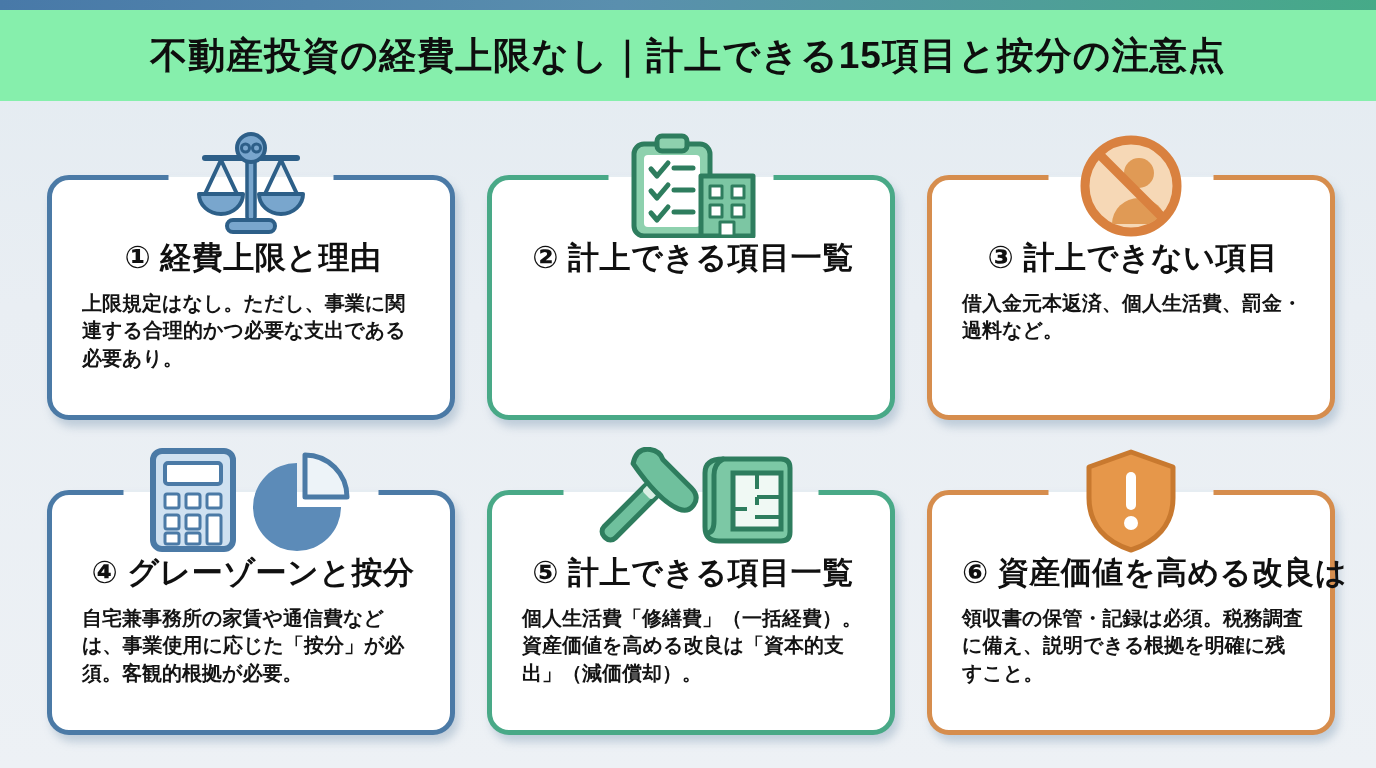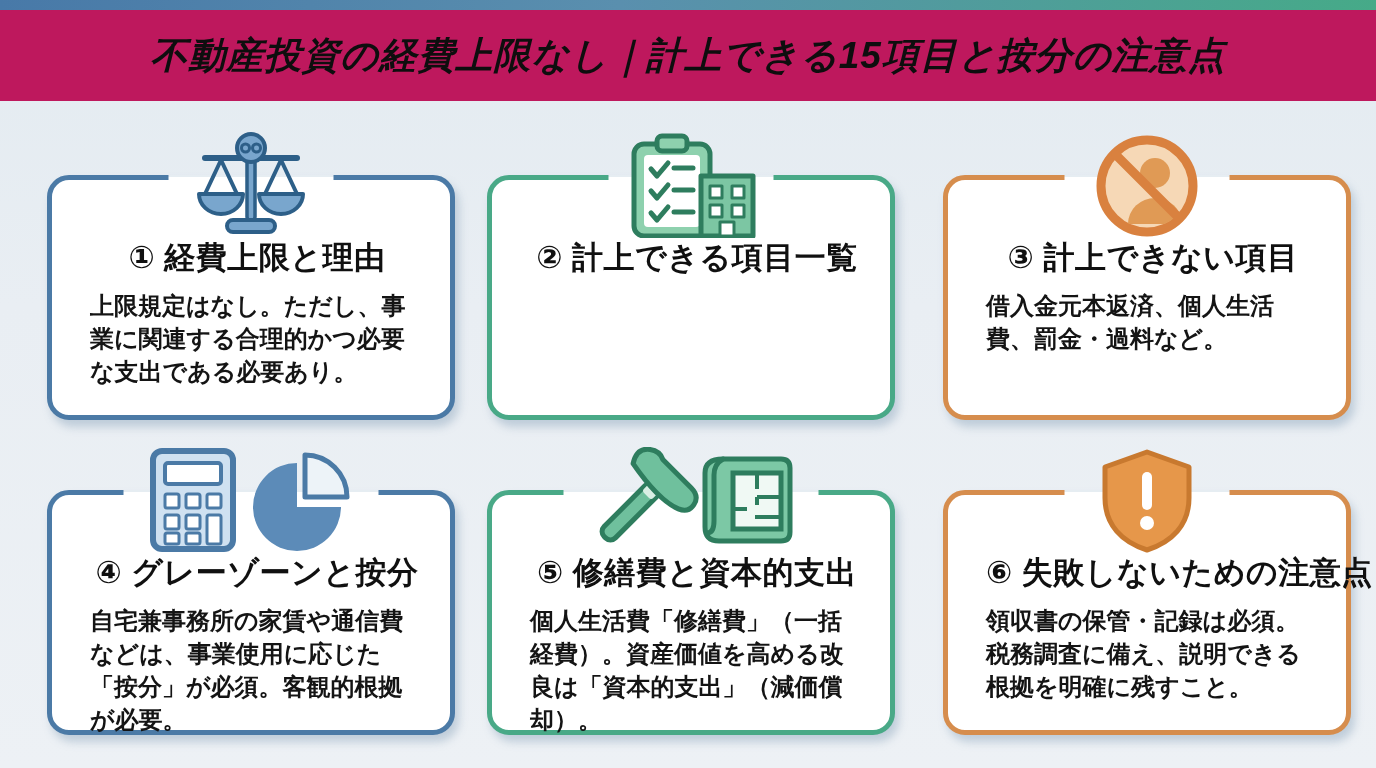--- a/index.html
+++ b/index.html
@@ -9,25 +9,24 @@
     background: linear-gradient(180deg, #e3ebf1 0%, #e9eef3 40%, #edf1f5 100%);
     overflow: hidden;
     position: relative;
   }
   .top-bar {
     height: 10px;
     background: linear-gradient(90deg, #4879a8 0%, #5a8fae 45%, #46aa88 100%);
   }
   .header {
     height: 91px;
-    background: #be185d;
+    background: #86efac;
     display: flex;
     align-items: center;
     justify-content: center;
-    font-style: italic;
   }
   .header h1 {
     font-size: 37px;
     font-weight: 800;
     color: #0e0e0e;
     letter-spacing: 1px;
     white-space: nowrap;
   }
   .grid {
     position: absolute;
@@ -39,25 +38,25 @@
     row-gap: 70px;
   }
   .card {
     position: relative;
     width: 408px;
     height: 245px;
     background: #ffffff;
     border: 5px solid #999;
     border-radius: 22px;
     box-shadow: 4px 7px 9px rgba(110, 140, 170, 0.35);
-    padding: 57px 26px 0 38px;
+    padding: 57px 26px 0 30px;
   }
   .card.blue   { border-color: #4b7aa6; }
   .card.green  { border-color: #49a987; }
-  .card.orange { border-color: #d68d4d; margin-left: 16px; }
+  .card.orange { border-color: #d68d4d; }
   .gap-mask {
     position: absolute;
     top: -5px;
     left: 50%;
     transform: translateX(-50%);
     width: 165px;
     height: 5px;
     background: linear-gradient(180deg, #e6edf2 0%, #e6edf2 45%, #ffffff 45%, #ffffff 100%);
     z-index: 1;
   }
@@ -73,21 +72,21 @@
   .card-title {
     text-align: center;
     font-size: 31px;
     font-weight: 800;
     color: #101010;
     letter-spacing: 0.5px;
     white-space: nowrap;
   }
   .card-body {
     margin-top: 11px;
-    font-size: 24px;
+    font-size: 20px;
     font-weight: 700;
     line-height: 1.37;
     color: #141414;
     text-align: left;
   }
 </style>
 </head>
 <body>
 
 <div class="top-bar"></div>
@@ -199,30 +198,30 @@
           <rect x="50" y="34" width="16" height="72" rx="7" fill="#6fc09d" stroke="#2e7d5e" stroke-width="5" stroke-linejoin="round"></rect>
           <rect x="51.5" y="34" width="13" height="13" rx="3" fill="#d9efe4"></rect>
           <path d="M26,34 q-9,-14 2,-22 q8,-6 16,-2 h40 q12,0 14,10 q2,10 -8,14 q-20,8 -64,0 z" fill="#6fc09d" stroke="#2e7d5e" stroke-width="5" stroke-linejoin="round"></path>
         </g>
         <path d="M138,12 h58 q9,0 9,9 v64 q0,9 -9,9 h-62 q-14,0 -14,-14 v-54 q0,-14 18,-14 z" fill="#7cc8a5" stroke="#2e7d5e" stroke-width="5" stroke-linejoin="round"></path>
         <path d="M138,12 q-9,5 -9,16 v46 q0,12 -7,12" fill="none" stroke="#2e7d5e" stroke-width="5" stroke-linecap="round"></path>
         <rect x="148" y="26" width="48" height="56" fill="#f0f9f4" stroke="#2e7d5e" stroke-width="5"></rect>
         <path d="M172,26 v16 M172,50 v8 M172,50 h24 M148,62 h14 M170,70 h26" fill="none" stroke="#2e7d5e" stroke-width="4"></path>
       </svg>
     </div>
-    <h2 class="card-title">⑤ 修繕費と資本的支出</h2>
+    <h2 class="card-title">⑤ 計上できる項目一覧</h2>
     <p class="card-body">個人生活費「修繕費」（一括経費）。資産価値を高める改良は「資本的支出」（減価償却）。</p>
   </section>
 
   <section class="card orange">
     <div class="gap-mask"></div>
     <div class="icon-wrap">
       <svg width="106" height="108" viewBox="0 0 106 108">
         <path d="M53,5 L95,20 v31 c0,27 -17,44 -42,52 C28,95 11,78 11,51 V20 Z" fill="#e6974a" stroke="#c8792f" stroke-width="5" stroke-linejoin="round"></path>
         <rect x="48" y="25" width="10" height="38" rx="5" fill="#ffffff"></rect>
         <circle cx="53" cy="76" r="7" fill="#ffffff"></circle>
       </svg>
     </div>
-    <h2 class="card-title">⑥ 失敗しないための注意点</h2>
+    <h2 class="card-title">⑥ 資産価値を高める改良は</h2>
     <p class="card-body">領収書の保管・記録は必須。税務調査に備え、説明できる根拠を明確に残すこと。</p>
   </section>
 
 </main>
 
 </body></html>

